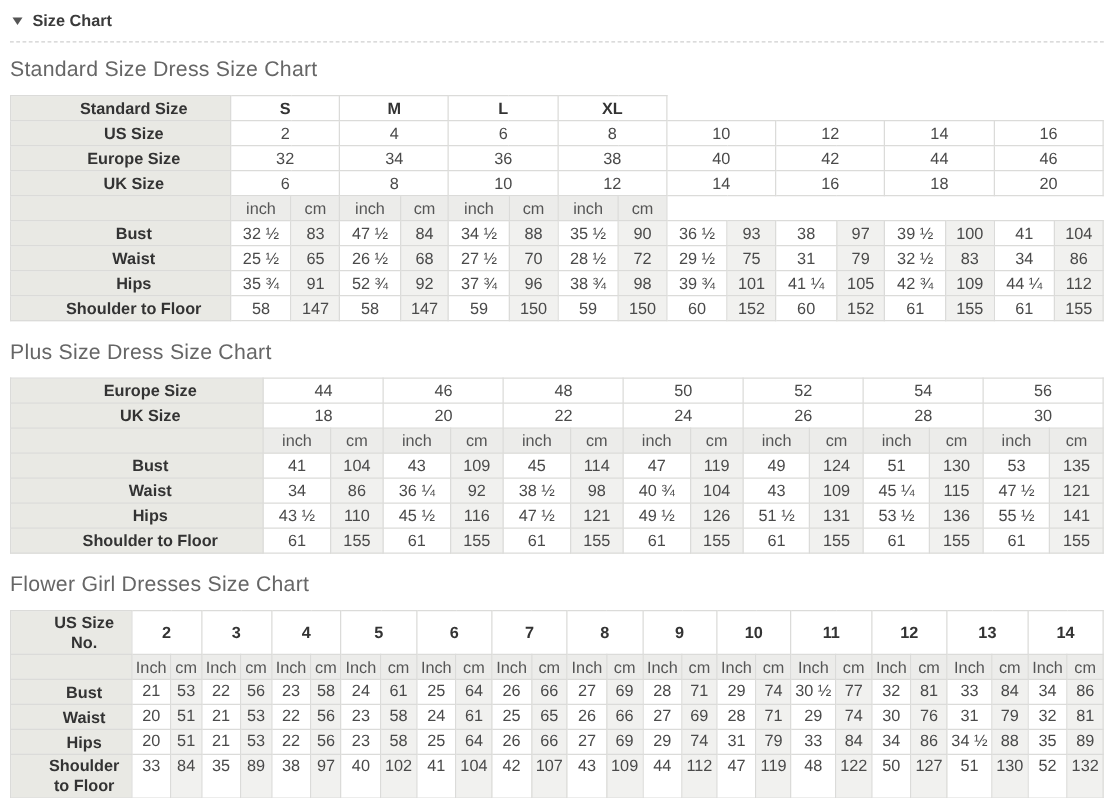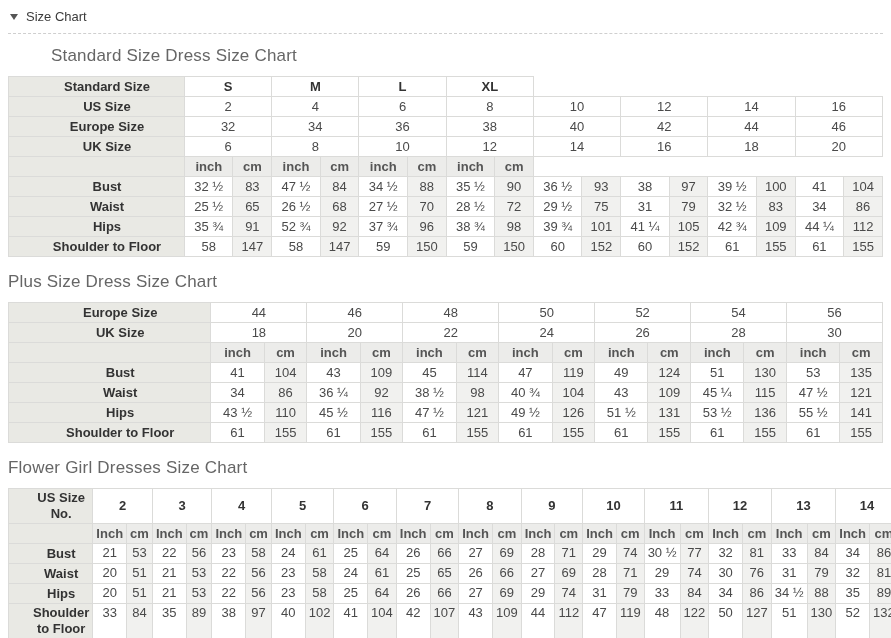--- a/index.html
+++ b/index.html
@@ -17,28 +17,28 @@
     padding:3px 2px 9px 2px;
     cursor:pointer;
   }
   .tri-down{
     width:0;height:0;
     border-left:4px solid transparent;
     border-right:4px solid transparent;
     border-top:6px solid #555;
     margin-top:1px;
   }
-  .accordion-title{font-weight:normal;color:#3b3b3b;font-size:13px;}
+  .accordion-title{font-weight:bold;color:#3b3b3b;font-size:13px;}
   .dashed-divider{border-bottom:1px dashed #cfcfcf;height:0;}
 
   .section-heading{
     font-size:17px;font-weight:400;color:#666;
     margin:15px 0 10px 0;letter-spacing:.2px;
   }
-  .section:first-of-type .section-heading{margin-top:12px;margin-left:43px;}
+  .section:first-of-type .section-heading{margin-top:12px;}
 
   table.size-table{
     width:100%;
     border-collapse:collapse;
     table-layout:auto;
   }
   .size-table th,.size-table td{
     border:1px solid #dbdbd9;
     padding:1px 3px;
     text-align:center;
@@ -52,21 +52,21 @@
     background:#e9e9e4;
     color:#333;
     font-weight:bold;
     white-space:normal;
     padding-left:24px;
   }
   .size-table th.size-head{
     background:#fff;color:#333;font-weight:bold;
   }
   .size-table th.unit-head{
-    background:#ececea;color:#555;font-weight:700;
+    background:#ececea;color:#555;font-weight:400;
   }
   .size-table td.val{background:#fff;color:#4a4a4a;}
   .size-table td.cm{background:#f1f1ef;}
 
   
   .section:nth-of-type(1) th.corner{width:148px;}
   .section:nth-of-type(2) th.corner{width:168px;}
   .section:nth-of-type(3) th.corner{width:102px;}
   
   .section:nth-of-type(3) tr.measure td{vertical-align:top;}

